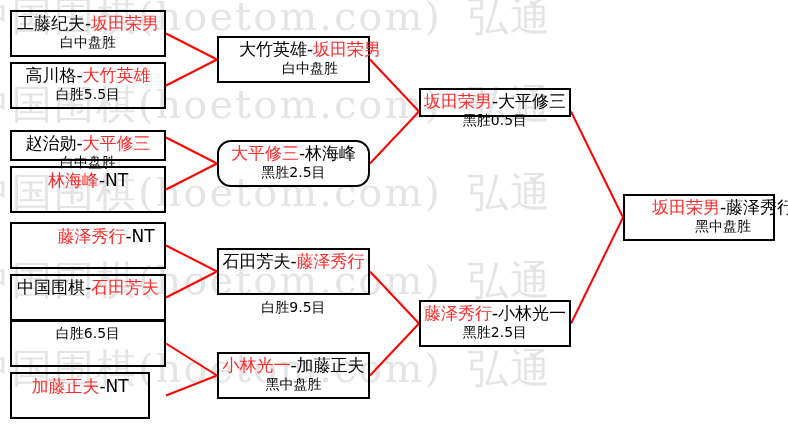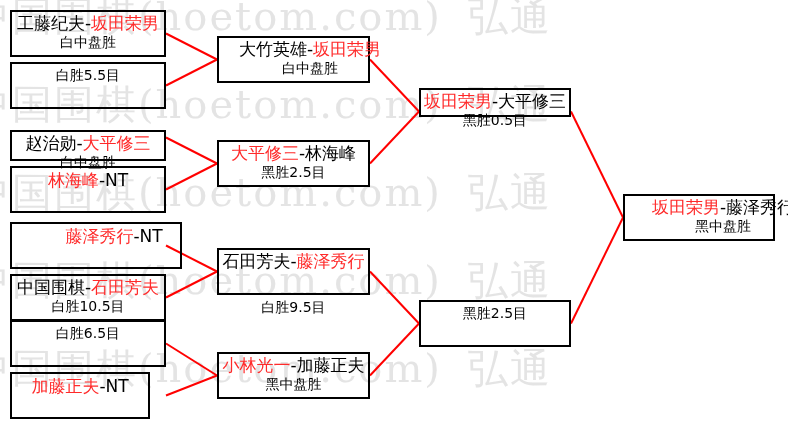--- a/index.html
+++ b/index.html
@@ -115,63 +115,64 @@
       <line x1="571" y1="111.5" x2="623" y2="217.5" stroke="#ff0000" stroke-width="2"></line>
       <line x1="571" y1="323.5" x2="623" y2="217.5" stroke="#ff0000" stroke-width="2"></line>
     </svg>
 
   <div id="box-layer">
       <div class="match-box" id="box-r1m1" style="left: 10px; top: 10px; width: 156px; height: 47px;">
         <div class="pairing"><span class="p-lose">工藤纪夫</span><span class="dash">-</span><span class="p-win">坂田荣男</span></div>
         <div class="result">白中盘胜</div>
       </div>
       <div class="match-box" id="box-r1m2" style="left: 10px; top: 62px; width: 156px; height: 47px;">
+        <div class="pairing"><span class="p-lose">高川格</span><span class="dash">-</span><span class="p-win">大竹英雄</span></div>
         <div class="result">白胜5.5目</div>
       </div>
       <div class="match-box" id="box-r1m3" style="left: 10px; top: 130px; width: 156px; height: 31px;">
         <div class="pairing"><span class="p-lose">赵治勋</span><span class="dash">-</span><span class="p-win">大平修三</span></div>
         <div class="result">白中盘胜</div>
       </div>
       <div class="match-box single-line" id="box-r1m4" style="left: 10px; top: 166px; width: 156px; height: 47px;">
         <div class="pairing"><span class="p-win">林海峰</span><span class="dash">-</span><span class="p-lose">NT</span></div>
       </div>
-      <div class="match-box single-line" id="box-r1m5" style="left: 10px; top: 222px; width: 172px; height: 47px; padding-left: 36px;">
+      <div class="match-box single-line" id="box-r1m5" style="left: 10px; top: 222px; width: 156px; height: 47px; padding-left: 36px;">
         <div class="pairing"><span class="p-win">藤泽秀行</span><span class="dash">-</span><span class="p-lose">NT</span></div>
       </div>
       <div class="match-box" id="box-r1m6" style="left: 10px; top: 274px; width: 156px; height: 47px;">
         <div class="pairing"><span class="p-lose">中国围棋</span><span class="dash">-</span><span class="p-win">石田芳夫</span></div>
-        <div class="result">白胜10.5目</div>
       </div>
       <div class="match-box" id="box-r1m7" style="left: 10px; top: 320px; width: 156px; height: 47px;">
         <div class="result">白胜6.5目</div>
       </div>
       <div class="match-box single-line" id="box-r1m8" style="left: 10px; top: 372px; width: 140px; height: 47px;">
         <div class="pairing"><span class="p-win">加藤正夫</span><span class="dash">-</span><span class="p-lose">NT</span></div>
       </div>
       <div class="match-box" id="box-r2m1" style="left: 217px; top: 36px; width: 153px; height: 47px; padding-left: 33px;">
         <div class="pairing"><span class="p-lose">大竹英雄</span><span class="dash">-</span><span class="p-win">坂田荣男</span></div>
         <div class="result">白中盘胜</div>
       </div>
-      <div class="match-box" id="box-r2m2" style="left: 217px; top: 140px; width: 153px; height: 47px;">
+      <div class="match-box" id="box-r2m2" style="left: 217px; top: 140px; width: 153px; height: 47px; border-radius: 14px;">
         <div class="pairing"><span class="p-win">大平修三</span><span class="dash">-</span><span class="p-lose">林海峰</span></div>
         <div class="result">黑胜2.5目</div>
       </div>
       <div class="match-box" id="box-r2m3" style="left: 217px; top: 248px; width: 153px; height: 47px; gap: 27px;">
         <div class="pairing"><span class="p-lose">石田芳夫</span><span class="dash">-</span><span class="p-win">藤泽秀行</span></div>
         <div class="result">白胜9.5目</div>
       </div>
       <div class="match-box" id="box-r2m4" style="left: 217px; top: 352px; width: 153px; height: 47px; text-align: right;">
         <div class="pairing"><span class="p-win">小林光一</span><span class="dash">-</span><span class="p-lose">加藤正夫</span></div>
         <div class="result">黑中盘胜</div>
       </div>
       <div class="match-box" id="box-r3m1" style="left: 419px; top: 88px; width: 152px; height: 29px;">
         <div class="pairing"><span class="p-win">坂田荣男</span><span class="dash">-</span><span class="p-lose">大平修三</span></div>
         <div class="result">黑胜0.5目</div>
       </div>
       <div class="match-box" id="box-r3m2" style="left: 419px; top: 300px; width: 152px; height: 47px;">
+        <div class="pairing"><span class="p-win">藤泽秀行</span><span class="dash">-</span><span class="p-lose">小林光一</span></div>
         <div class="result">黑胜2.5目</div>
       </div>
       <div class="match-box" id="box-r4m1" style="left: 623px; top: 194px; width: 152px; height: 47px; padding-left: 48px;">
         <div class="pairing"><span class="p-win">坂田荣男</span><span class="dash">-</span><span class="p-lose">藤泽秀行</span></div>
         <div class="result">黑中盘胜</div>
       </div>
     </div>
 
 </div>
 

